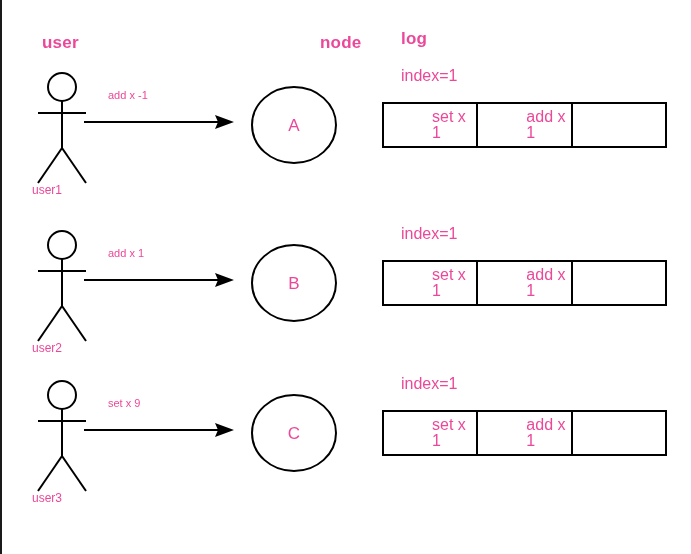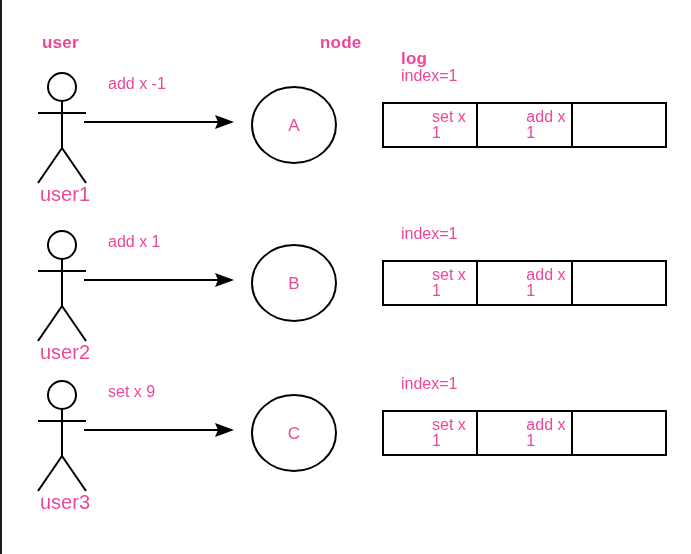--- a/index.html
+++ b/index.html
@@ -28,58 +28,58 @@
   .col-header {
     position: absolute;
     font-size: 17px;
     font-weight: bold;
     letter-spacing: 0.2px;
     white-space: nowrap;
     line-height: 1;
   }
   #header-user  { left: 42px;  top: 34px; }
   #header-node  { left: 272px; top: 34px; margin-left: 48px; }
-  #header-log   { left: 401px; top: 50px; text-align: center; }
+  #header-log   { left: 401px; top: 30px; text-align: center; }
 
   .row {
     position: absolute;
     left: 0;
     width: 691px;
     height: 164px;
   }
   #row-1 { top: 60px; }
   #row-2 { top: 218px; }
   #row-3 { top: 368px; }
 
   
   .actor-svg {
     position: absolute;
     left: 24px;
     top: 10px;
   }
   .actor-label {
     position: absolute;
-    left: 40px;
+    left: 32px;
     top: 124px;
-    font-size: 20px;
+    font-size: 12px;
     line-height: 1;
     white-space: nowrap;
   }
 
   
   .arrow-svg {
     position: absolute;
     left: 82px;
     top: 52px;
   }
   .arrow-label {
     position: absolute;
     left: 108px;
-    top: 16px;
-    font-size: 16px;
+    top: 30px;
+    font-size: 11px;
     line-height: 1;
     white-space: nowrap;
   }
 
   
   .node-svg {
     position: absolute;
     left: 250px;
     top: 25px;
   }

